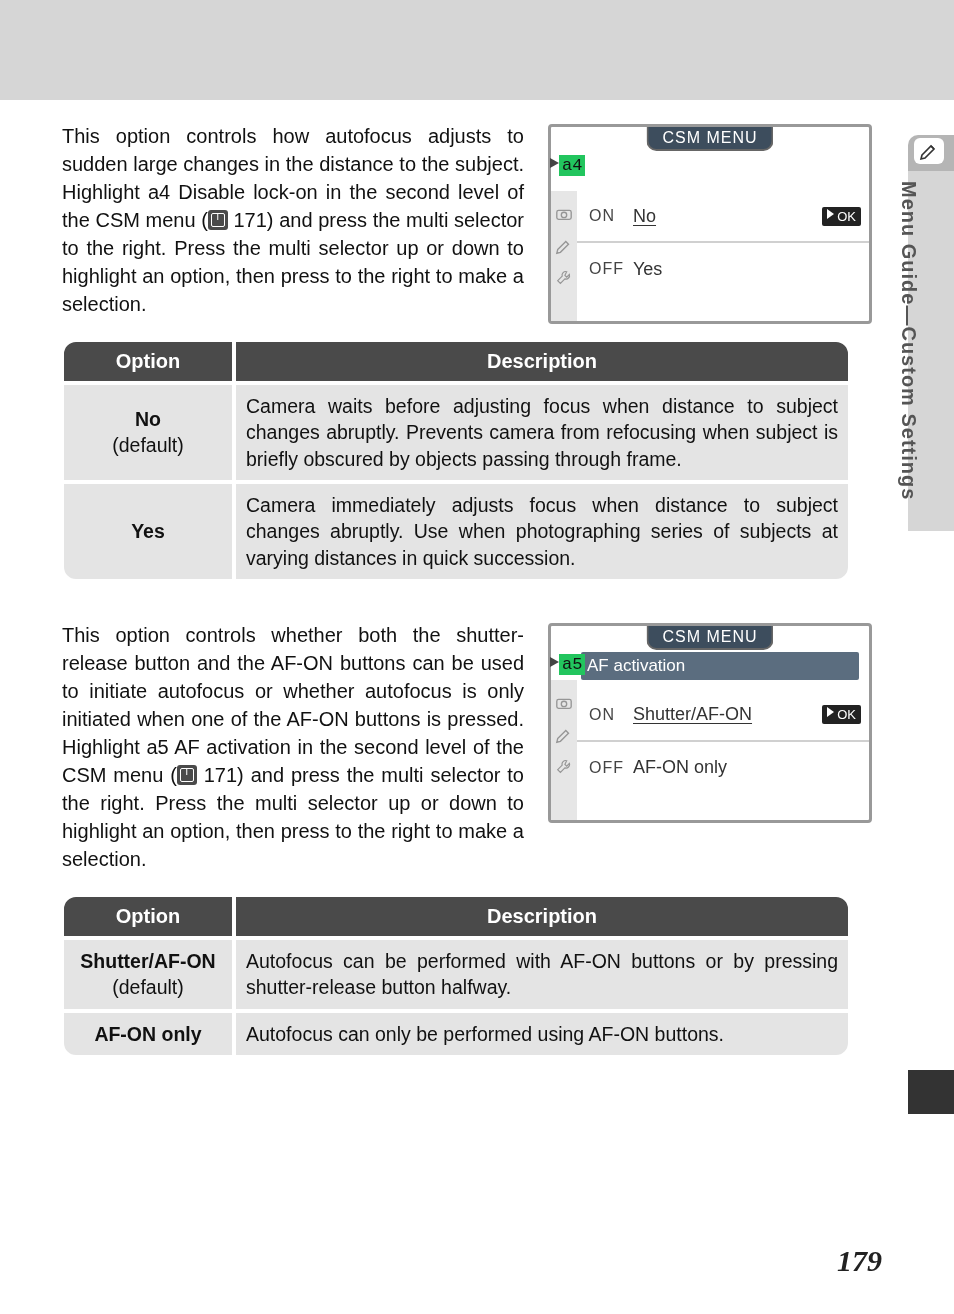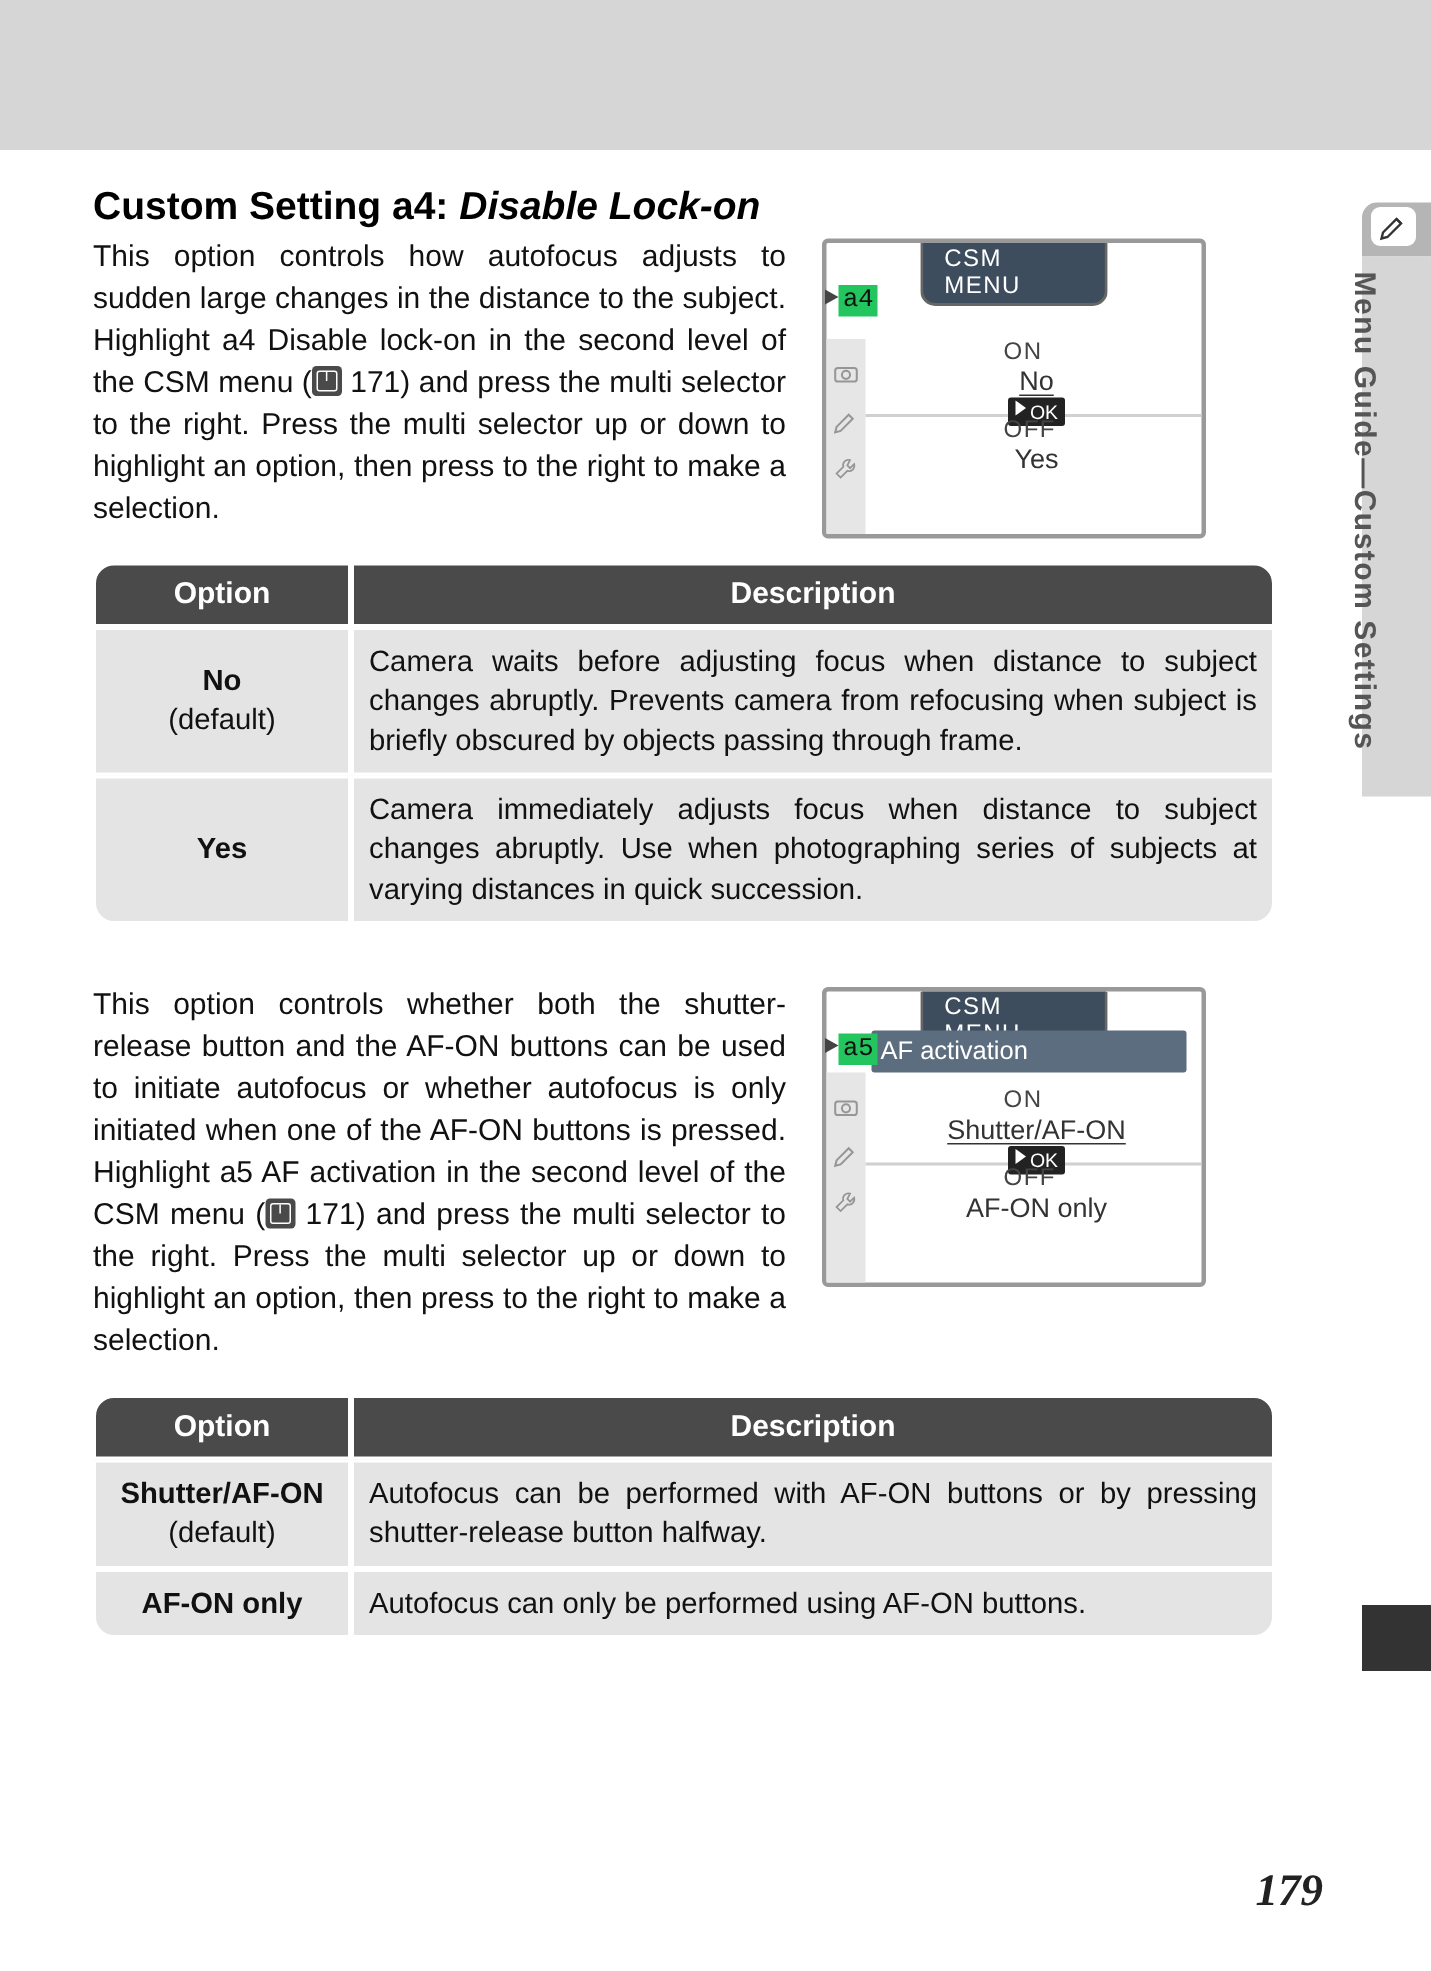--- a/index.html
+++ b/index.html
@@ -22,33 +22,33 @@
   .content { position: absolute; left: 62px; top: 122px; width: 788px; }
   .heading { font-size: 26px; margin-bottom: 4px; }
   .heading b { font-weight: bold; }
   .heading i { font-weight: bold; font-style: italic; }
 
   .body-text { font-size: 20px; line-height: 1.4; text-align: justify; color: #111; }
   .body-text b { font-weight: normal; }
   .body-text-narrow { width: 462px; }
 
   
-  .lcd { position: absolute; width: 256px; border: 3px solid #999; border-radius: 4px; background: #fff; font-size: 17px; }
+  .lcd { position: absolute; width: 324px; border: 3px solid #999; border-radius: 4px; background: #fff; font-size: 17px; }
   .lcd-title-bar { position: relative; height: 64px; }
   .lcd-csm-tab { position: absolute; top: 0; left: 50%; transform: translateX(-50%); background: #3d4d5d; color: #fff; padding: 2px 14px 2px 14px; border-bottom-left-radius: 10px; border-bottom-right-radius: 10px; font-size: 16px; border: 2px solid #666; border-top: none; letter-spacing: 1px; }
   .lcd-subtitle { position: absolute; top: 26px; left: 30px; right: 10px; background: #5b6d7f; color: #fff; font-size: 17px; padding: 4px 6px 6px 6px; border-radius: 2px; line-height: 1.2; }
   .lcd-code { position: absolute; top: 28px; left: 8px; background: #22c55e; color: #111; padding: 1px 3px; font-size: 17px; z-index: 2; font-family: Liberation Mono, monospace; }
   .lcd-play { position: absolute; top: 30px; left: -2px; width: 12px; height: 12px; }
   .lcd-play svg { display: block; }
 
   .lcd-sidebar { position: absolute; left: 0; top: 64px; bottom: 0; width: 26px; background: #e6e6e6; }
   .lcd-sidebar .sbicon { display: block; width: 18px; height: 18px; margin: 14px auto; opacity: 0.55; }
 
   .lcd-rows { position: relative; margin-left: 26px; }
-  .lcd-row { display: flex; align-items: center; height: 52px; border-bottom: 2px solid #d0d0d0; padding: 0 8px 0 12px; color: #333; font-size: 18px; flex-direction: column; }
+  .lcd-row { display: flex; align-items: center; height: 52px; border-bottom: 2px solid #d0d0d0; padding: 0 8px 0 12px; color: #333; font-size: 18px; }
   .lcd-row:last-child { border-bottom: none; }
   .lcd-row .flag { width: 44px; color: #444; font-size: 16px; letter-spacing: 1px; }
   .lcd-row .val { flex: 1; }
   .lcd-row .ok { background: #222; color: #fff; font-size: 13px; padding: 2px 5px; border-radius: 2px; display: flex; align-items: flex-start; gap: 3px; }
   .lcd-row .ok .tri { width: 0; height: 0; border-top: 5px solid transparent; border-bottom: 5px solid transparent; border-left: 7px solid #fff; display: inline-block; }
   .lcd-row.highlight .val { text-decoration: underline; text-underline-offset: 3px; }
 
   
   .opt-table { width: 788px; margin-top: 22px; border-collapse: separate; border-spacing: 0; }
   .opt-table th { background: #4a4a4a; color: #fff; font-weight: bold; font-size: 20px; padding: 8px 10px; border: 2px solid #fff; }
@@ -87,23 +87,20 @@
     </div>
   </div>
   <div class="side-tab-body">
     <div class="side-tab-text">Menu Guide—Custom Settings</div>
   </div>
 </div>
 <div class="side-marker"></div>
 
 <div class="content">
 
-  <div class="heading">
-    <b>Custom Setting a4: </b><i>Disable Lock-on</i>
-  </div>
 
   <div style="position:relative;">
     <div class="body-text body-text-narrow">
       <span>This option controls how autofocus adjusts to sudden large changes in the distance to the subject. Highlight </span><b>a4 Disable lock-on</b><span> in the second level of the CSM menu (</span><span class="xref-icon"></span><span> 171) and press the multi selector to the right. Press the multi selector up or down to highlight an option, then press to the right to make a selection.</span>
     </div>
 
     <div class="lcd" style="top:2px; left:486px; height:200px;">
       <div class="lcd-title-bar">
         <div class="lcd-csm-tab">CSM MENU</div>
         <div class="lcd-play">

